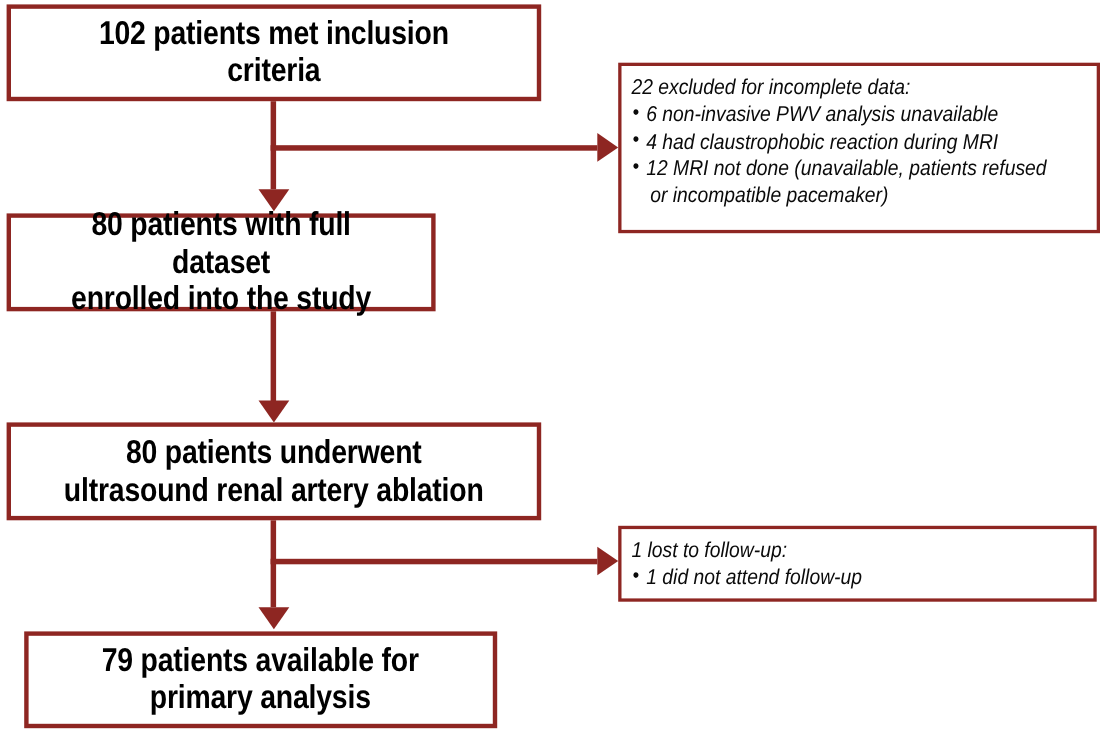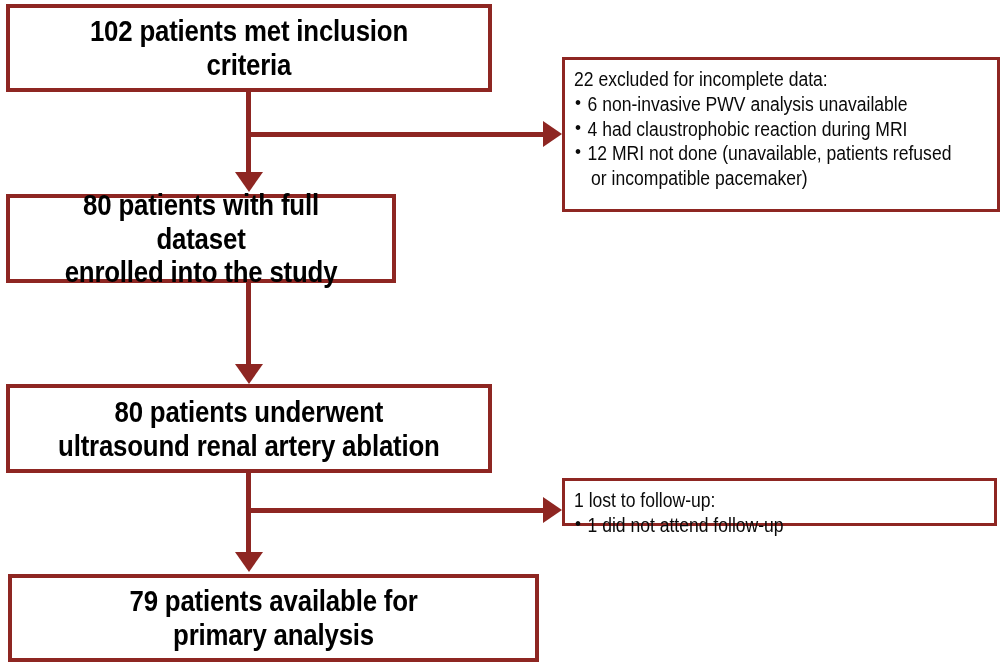--- a/index.html
+++ b/index.html
@@ -38,20 +38,21 @@
     transform: scaleX(0.86);
     transform-origin: center center;
     white-space: pre-line;
     padding: 0 6px;
   }
 
   
   .box.note {
     border-width: 3px;
     padding: 7px 6px 6px 9px;
+    font-style: italic;
   }
   .note-text {
     font-size: 19.5px;
     line-height: 1.27;
     color: #0a0a0a;
     transform: scaleX(0.90);
     transform-origin: left center;
     width: 111%;
   }
   .note-head {
@@ -152,29 +153,29 @@
   <div class="box primary" style="left:6px; top:384px; width:486px; height:89px;justify-content:center;">
     <div class="primary-text">80 patients underwent
 ultrasound renal artery ablation</div>
   </div>
 
   <div class="vline" style="left:246px; top:473px; height:79px;"></div>
   <div class="arrow-down" style="left:235px; top:552px;"></div>
   <div class="hline" style="left:246px; top:508px; width:297px;"></div>
   <div class="arrow-right" style="left:543px; top:497px;"></div>
 
-  <div class="box note" style="left:562px; top:478px; width:435px; height:48px;">
+  <div class="box note" style="left:562px; top:478px; width:435px; height:69px;">
     <div class="note-text">
       <span class="note-head">1 lost to follow-up:</span>
       <ul class="note-list">
         <li>
           <span>1 did not attend follow-up</span>
         </li>
       </ul>
     </div>
   </div>
 
-  <div class="box primary" style="left:8px; top:574px; width:531px; height:88px;">
+  <div class="box primary" style="left:22px; top:574px; width:430px; height:88px;">
     <div class="primary-text">79 patients available for
 primary analysis</div>
   </div>
 
 </div>
 
 </body></html>

